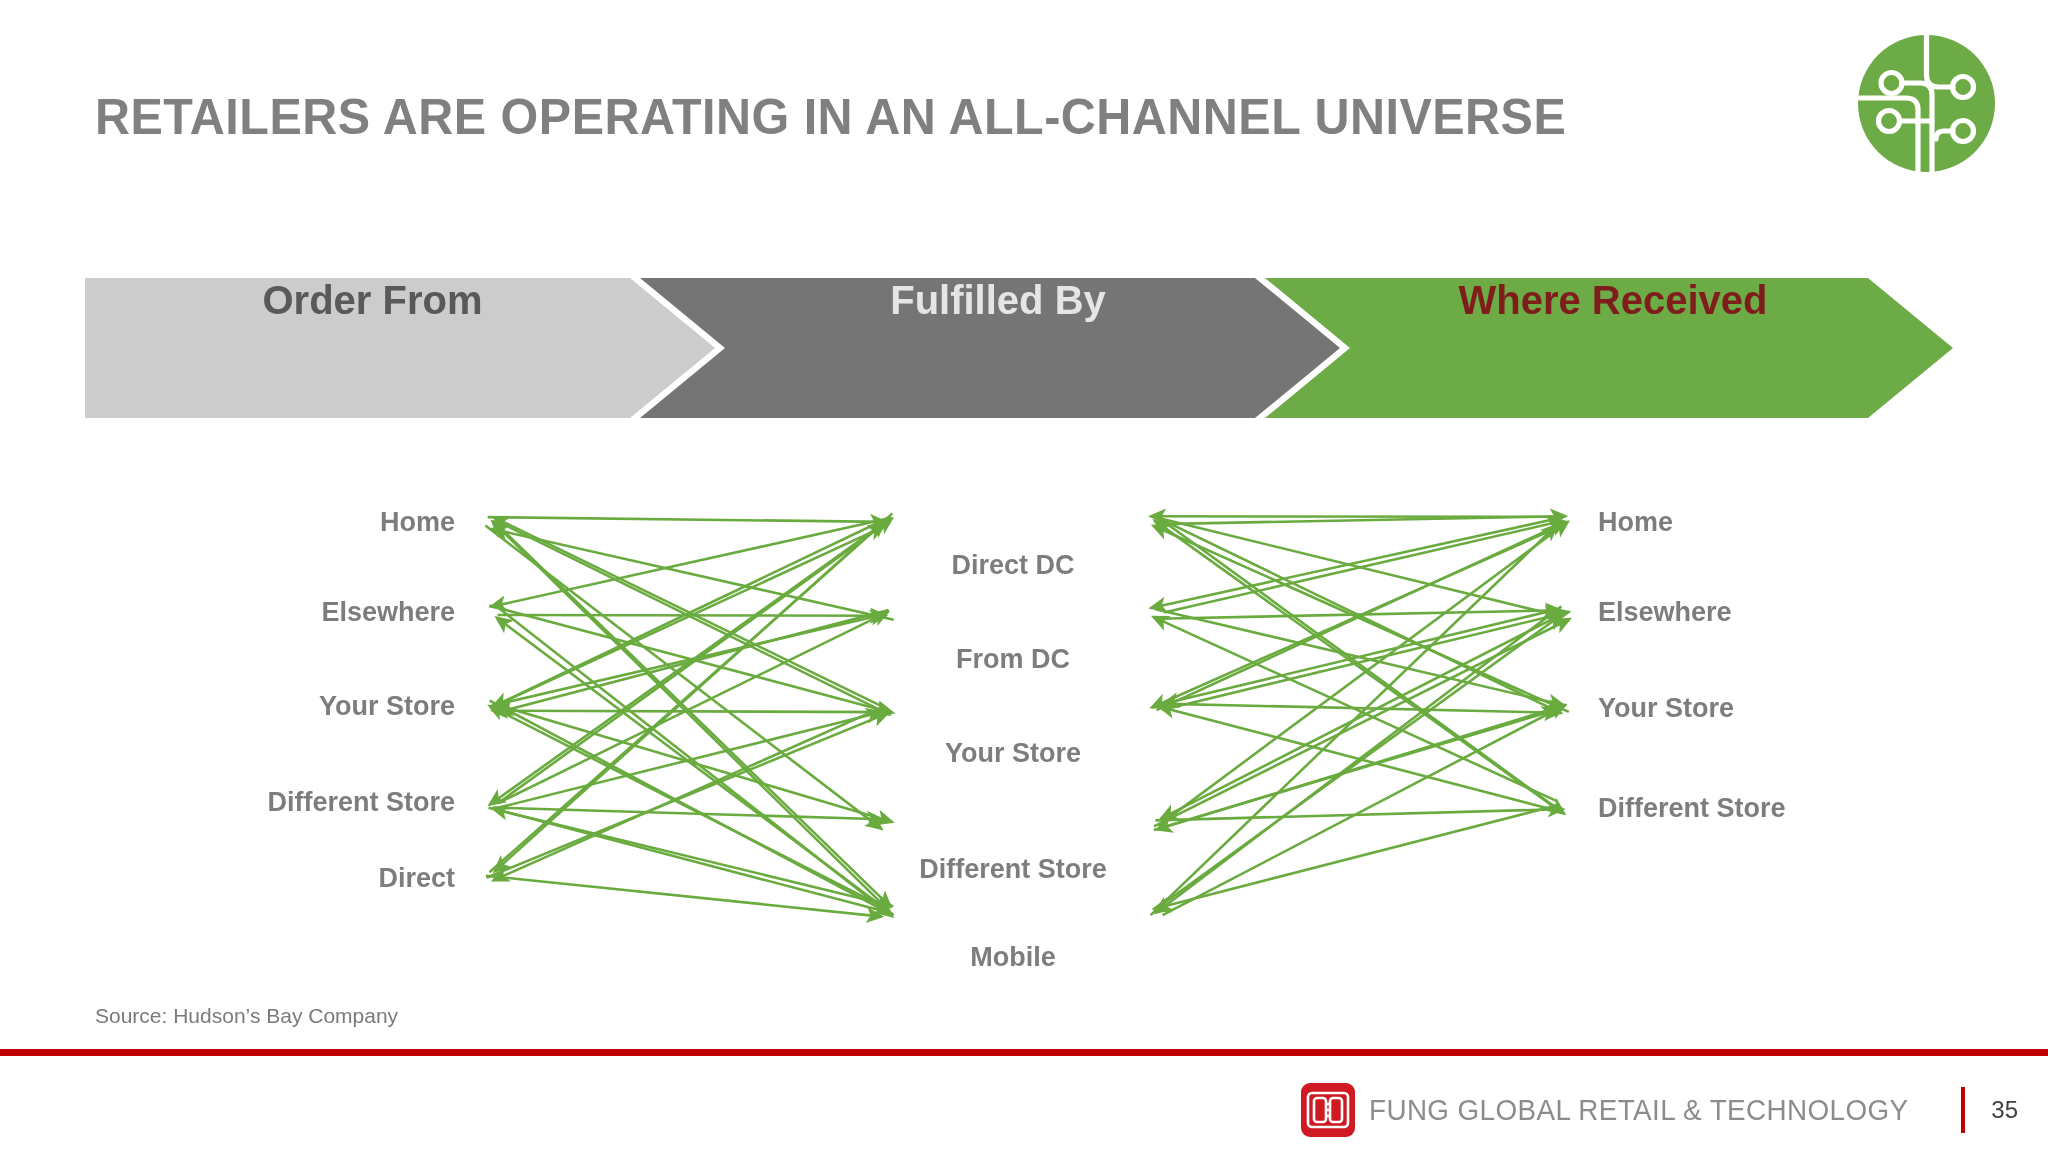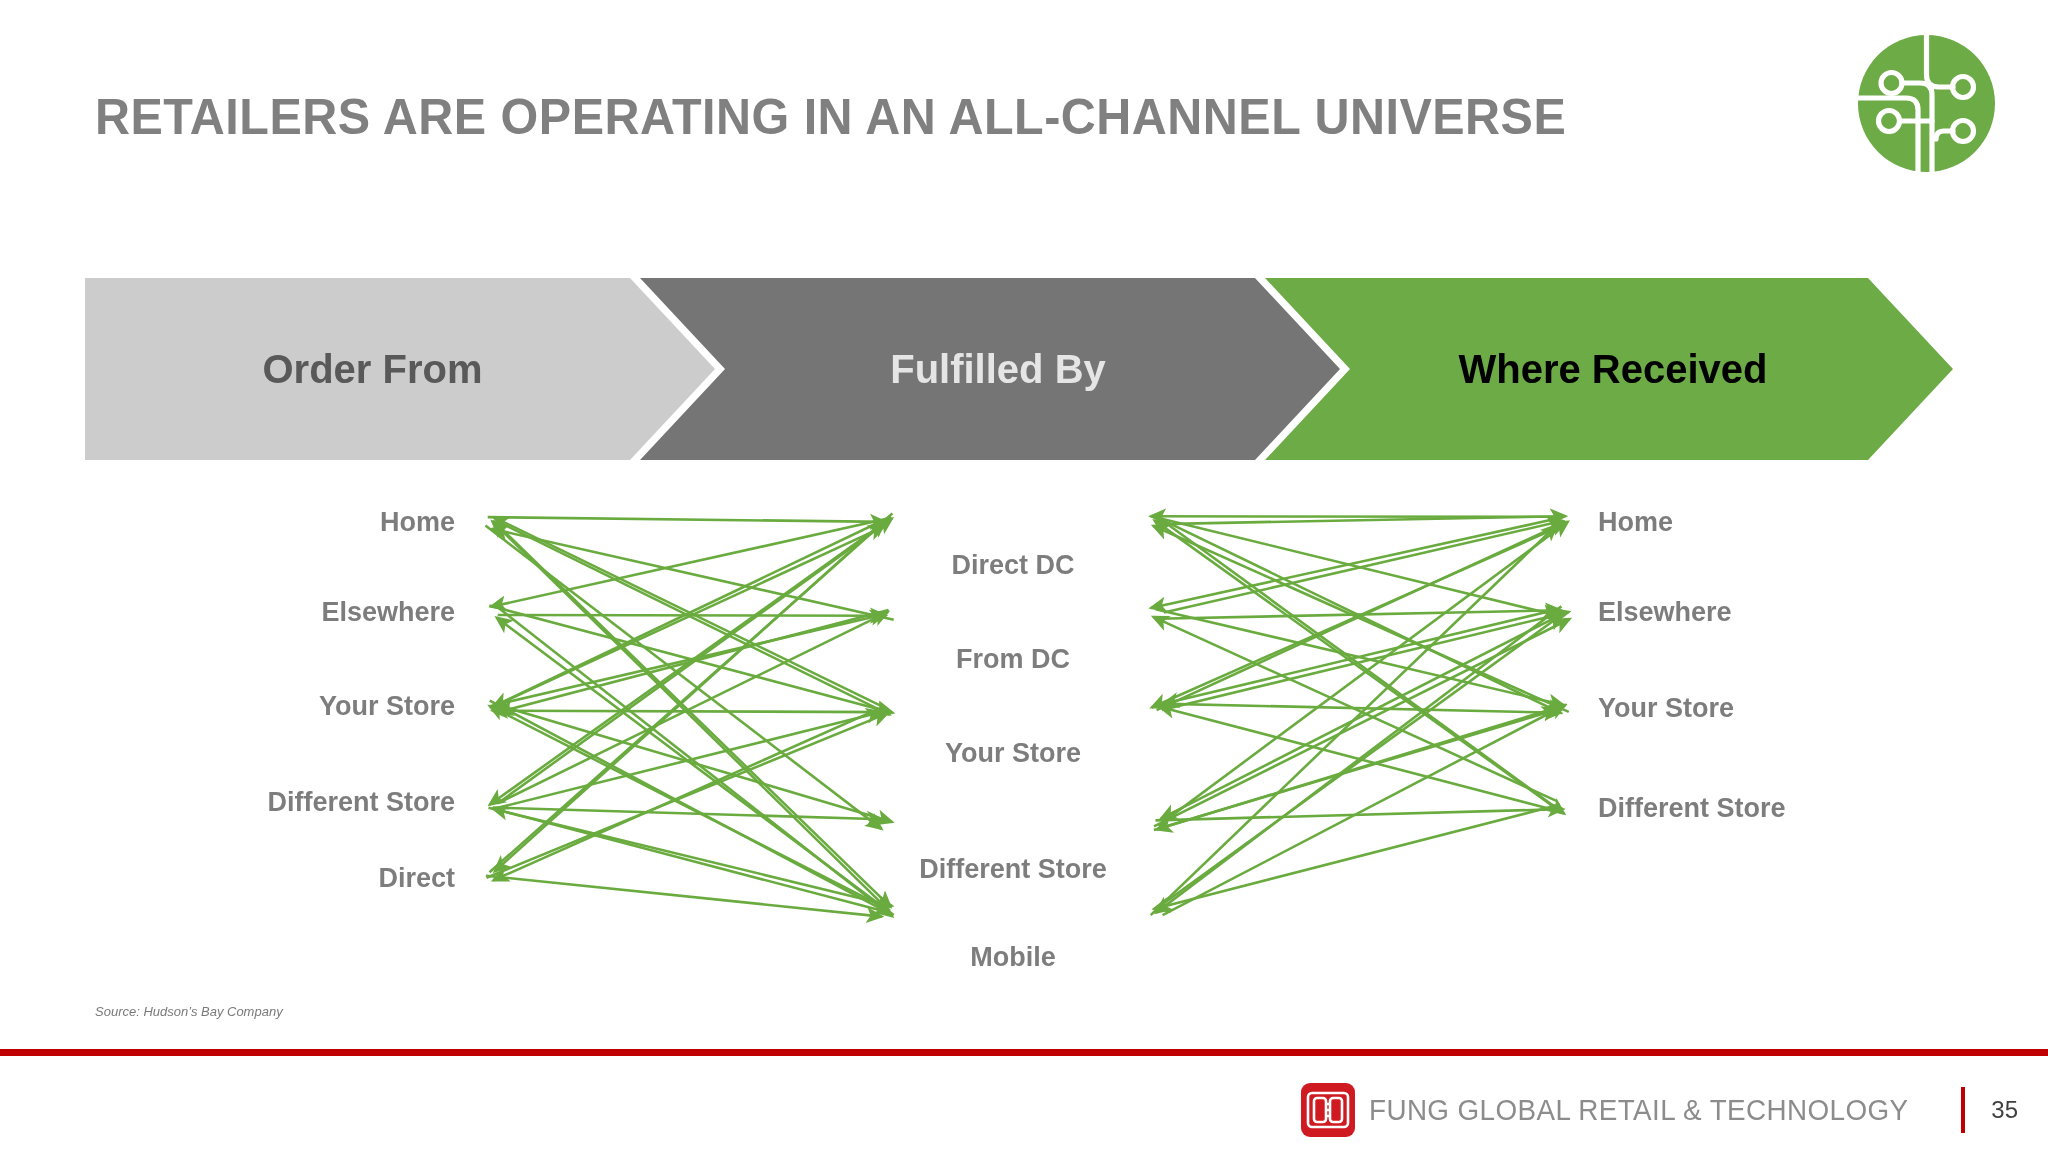--- a/index.html
+++ b/index.html
@@ -43,23 +43,23 @@
   #chevron-banner {
     position: absolute;
     left: 85px;
     top: 278px;
     width: 1868px;
     height: 182px;
   }
   .chevron {
     position: absolute;
     top: 0;
-    height: 182px;
+    height: 140px;
     display: flex;
-    align-items: center;
+    align-items: flex-start;
     justify-content: center;
   }
   .chevron-label {
     font-size: 40px;
     font-weight: bold;
     white-space: nowrap;
     position: relative;
     z-index: 3;
   }
   #chevron-order {
@@ -75,21 +75,21 @@
     background: #757575;
     clip-path: polygon(0 0, 615px 0, 700px 50%, 615px 100%, 0 100%, 85px 50%);
   }
   #chevron-fulfilled .chevron-label { color: #e5e5e5; margin-left: 16px; }
   #chevron-received {
     left: 1180px;
     width: 688px;
     background: #6cab46;
     clip-path: polygon(0 0, 603px 0, 688px 50%, 603px 100%, 0 100%, 85px 50%);
   }
-  #chevron-received .chevron-label { color: #000000; margin-left: 8px; }
+  #chevron-received .chevron-label { color: #7f1d1d; margin-left: 8px; }
 
   
   #diagram {
     position: absolute;
     left: 0;
     top: 460px;
     width: 1720px;
     height: 510px;
   }
   #flow-svg {
@@ -109,22 +109,21 @@
   }
   .col-left  { text-align: right; transform: translate(-100%, -50%); }
   .col-mid   { text-align: center; transform: translate(-50%, -50%); margin-top: 45px; }
   .col-right { text-align: left;  transform: translate(0, -50%); }
 
   
   #source-note {
     position: absolute;
     left: 95px;
     top: 1004px;
-    font-size: 13px;
-    font-style: italic;
+    font-size: 21px;
     color: #7a7a7a;
     white-space: nowrap;
   }
 
   
   #footer-rule {
     position: absolute;
     left: 0;
     top: 1049px;
     width: 2048px;

